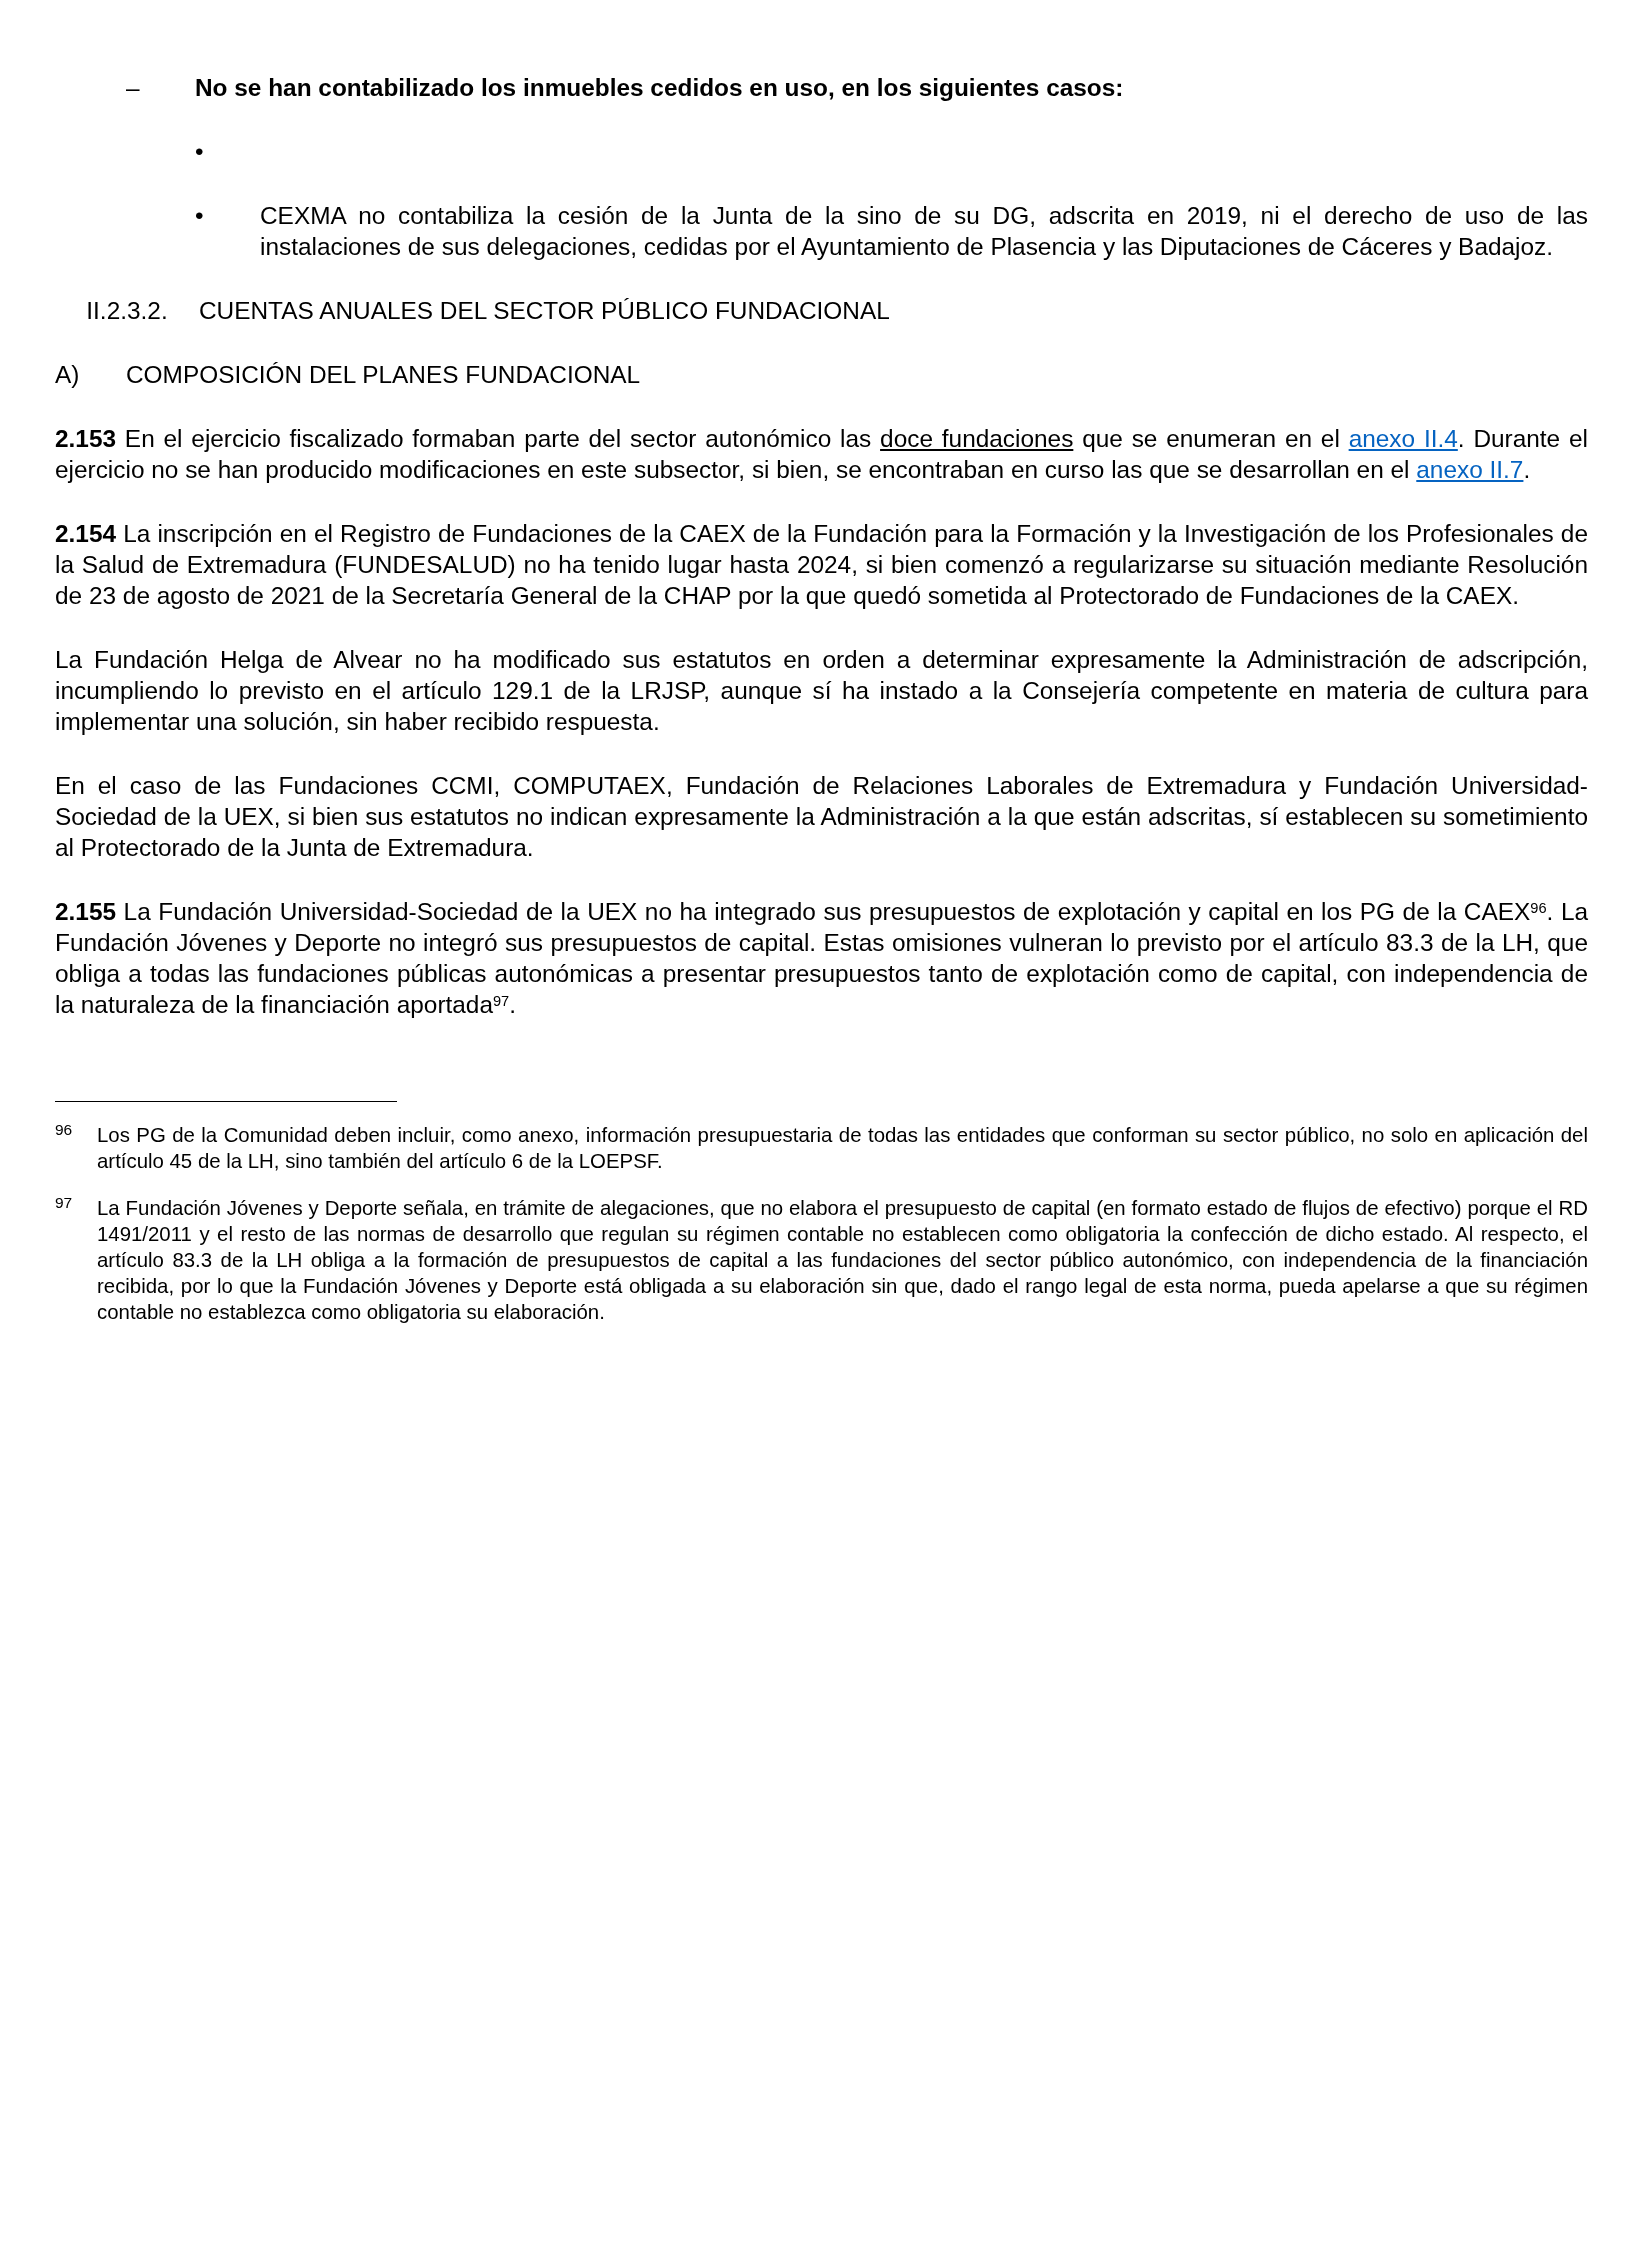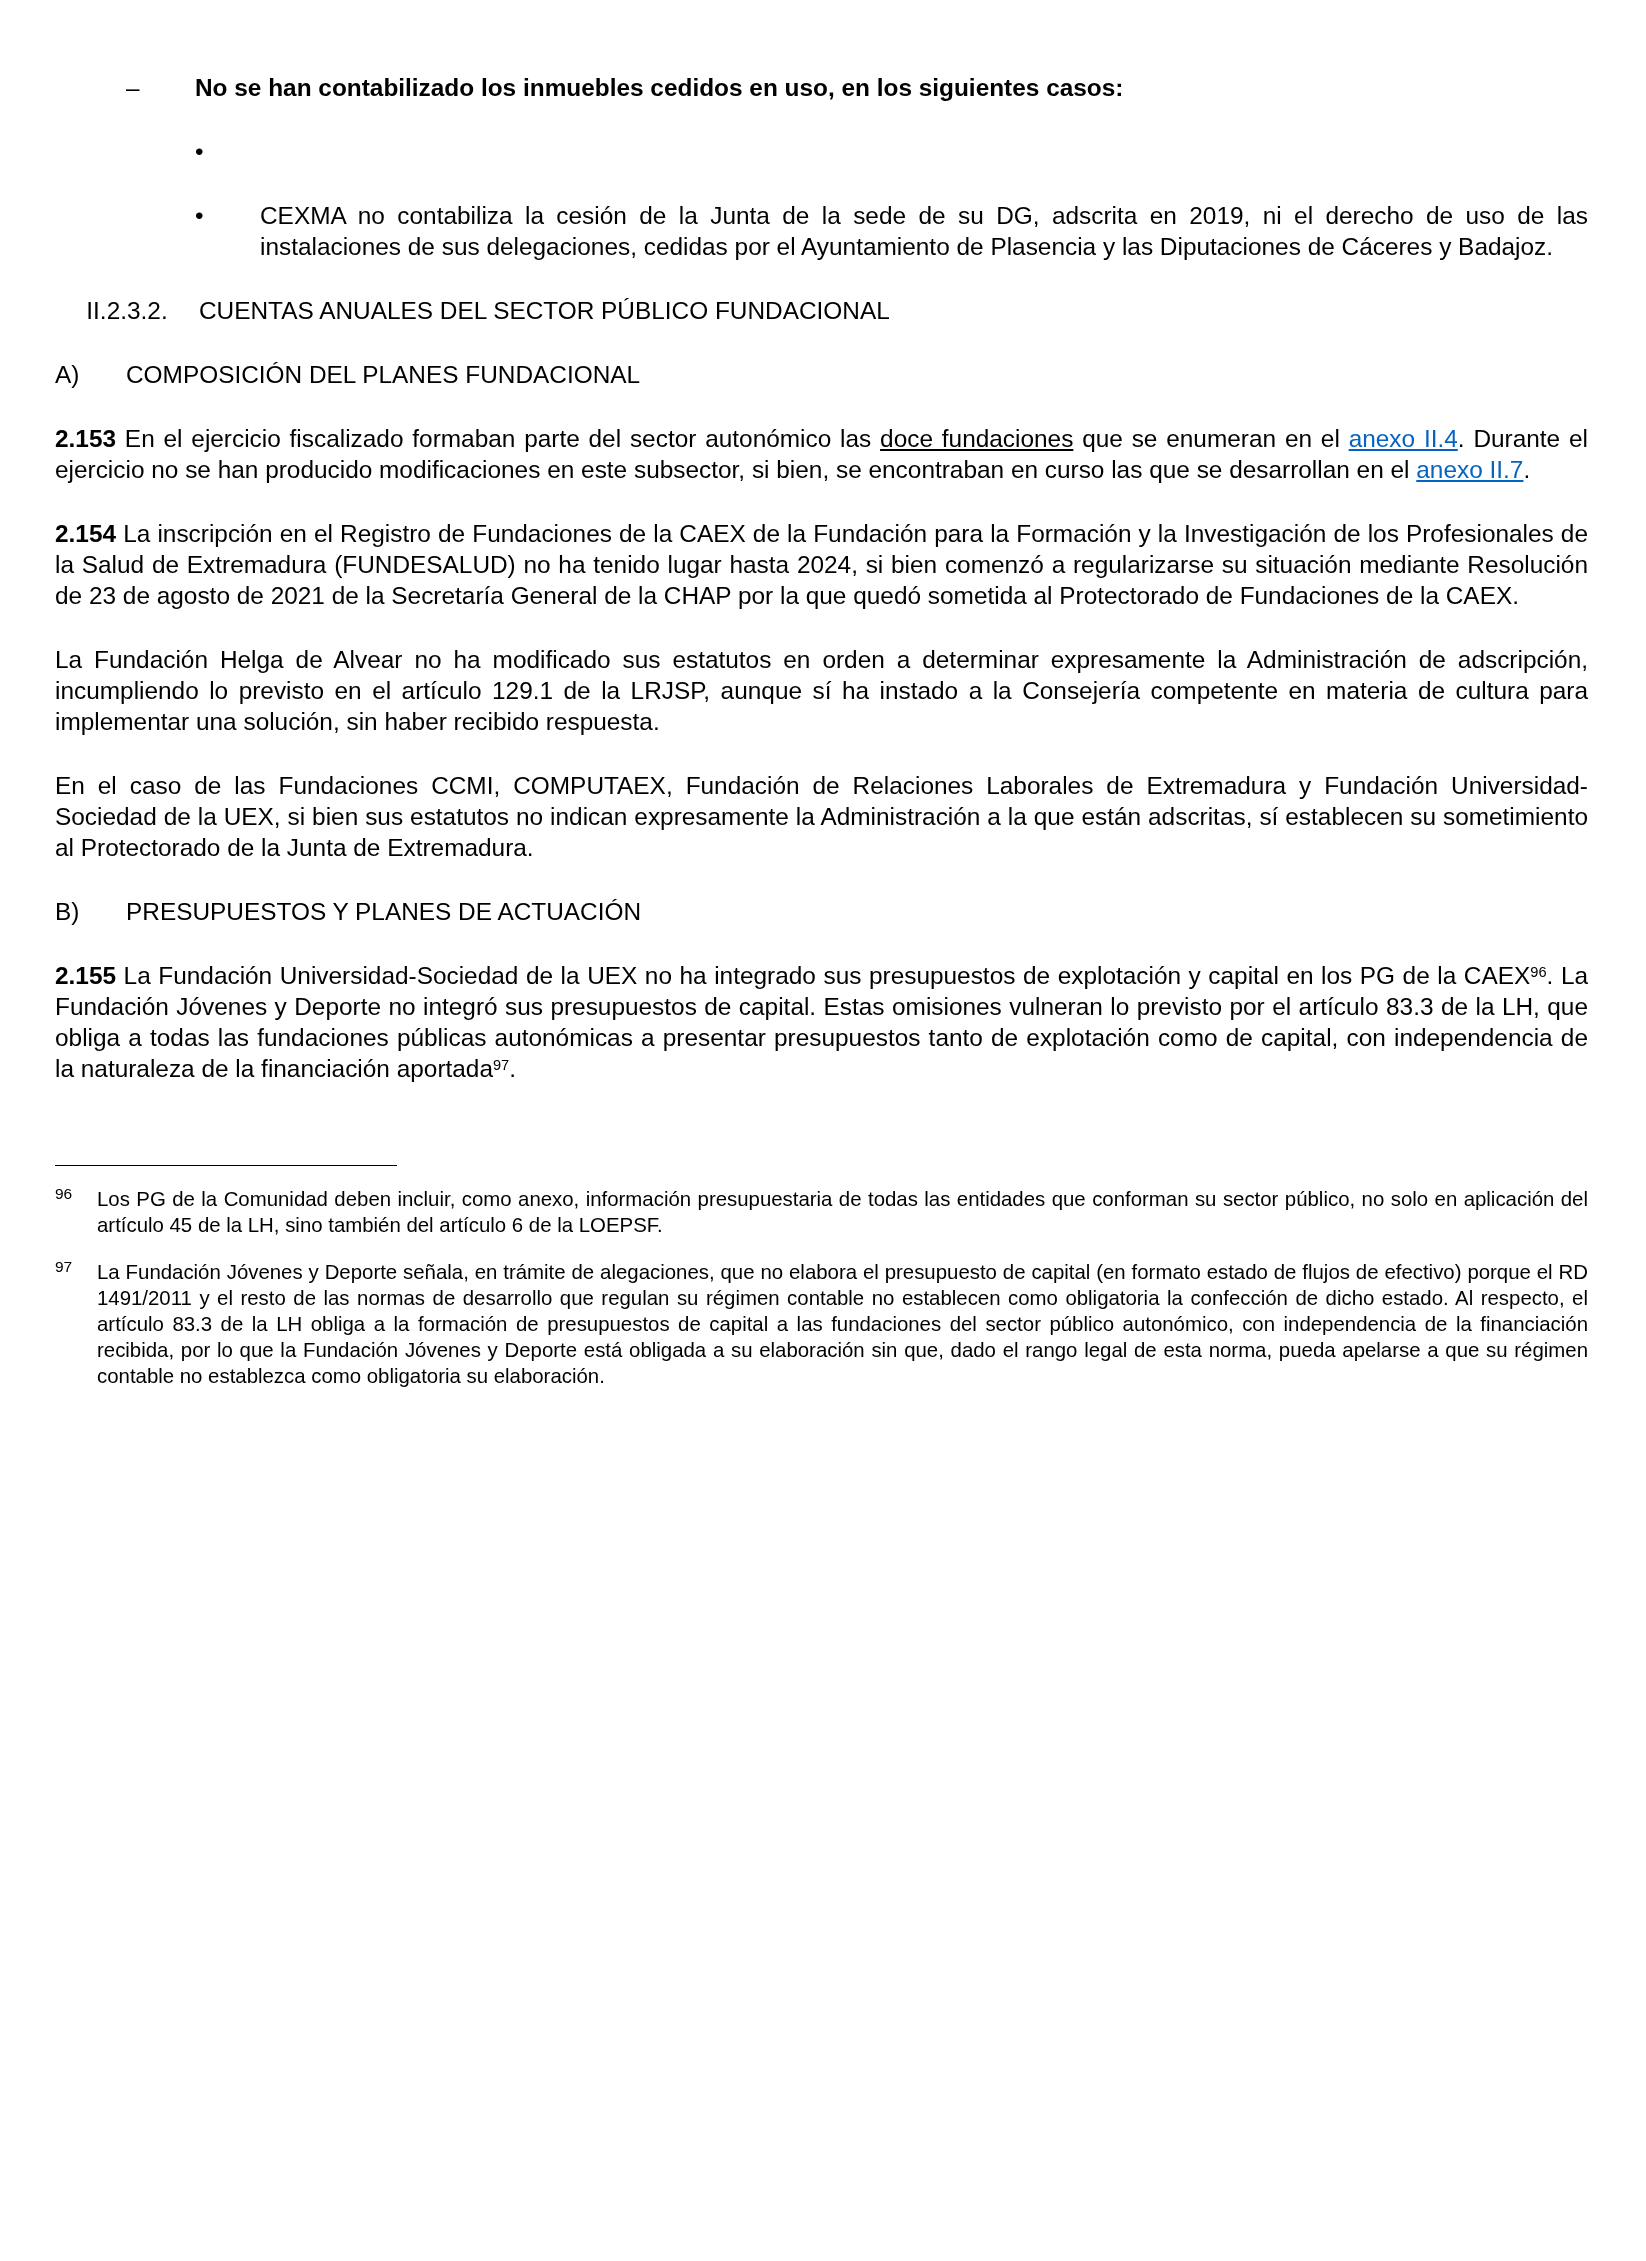--- a/index.html
+++ b/index.html
@@ -73,36 +73,35 @@
   <div class="dash-item">
     <span class="marker">–</span>
     <span class="dtext">No se han contabilizado los inmuebles cedidos en uso, en los siguientes casos:</span>
   </div>
 
   <div class="bullet-item">
     <span class="marker">•</span>
   </div>
   <div class="bullet-item">
     <span class="marker">•</span>
-    <span class="btext">CEXMA no contabiliza la cesión de la Junta de la sede de su DG, adscrita en 2019, ni el derecho de uso de las instalaciones de sus delegaciones, cedidas por el Ayuntamiento de Plasencia y las Diputaciones de Cáceres y Badajoz.</span>
+    <span class="btext">CEXMA no contabiliza la cesión de la Junta de la sino de su DG, adscrita en 2019, ni el derecho de uso de las instalaciones de sus delegaciones, cedidas por el Ayuntamiento de Plasencia y las Diputaciones de Cáceres y Badajoz.</span>
   </div>
 
   <div class="heading heading-section"><span class="h-num-wide">II.2.3.2.</span><span>CUENTAS ANUALES DEL SECTOR PÚBLICO FUNDACIONAL</span></div>
 
   <div class="heading"><span class="h-num">A)</span><span>COMPOSICIÓN DEL PLANES FUNDACIONAL</span></div>
 
   <p class="body"><span class="bold">2.153</span><span> En el ejercicio fiscalizado formaban parte del sector autonómico las </span><span class="ul-black">doce fundaciones</span><span> que se enumeran en el </span><a class="doc-link">anexo II.4</a><span>. Durante el ejercicio no se han producido modificaciones en este subsector, si bien, se encontraban en curso las que se desarrollan en el </span><a class="doc-link">anexo II.7</a><span>.</span></p>
 
   <p class="body"><span class="bold">2.154</span><span> La inscripción en el Registro de Fundaciones de la CAEX de la Fundación para la Formación y la Investigación de los Profesionales de la Salud de Extremadura (FUNDESALUD) no ha tenido lugar hasta 2024, si bien comenzó a regularizarse su situación mediante Resolución de 23 de agosto de 2021 de la Secretaría General de la CHAP por la que quedó sometida al Protectorado de Fundaciones de la CAEX.</span></p>
 
   <p class="body"><span>La Fundación Helga de Alvear no ha modificado sus estatutos en orden a determinar expresamente la Administración de adscripción, incumpliendo lo previsto en el artículo 129.1 de la LRJSP, aunque sí ha instado a la Consejería competente en materia de cultura para implementar una solución, sin haber recibido respuesta.</span></p>
 
   <p class="body"><span>En el caso de las Fundaciones CCMI, COMPUTAEX, Fundación de Relaciones Laborales de Extremadura y Fundación Universidad-Sociedad de la UEX, si bien sus estatutos no indican expresamente la Administración a la que están adscritas, sí establecen su sometimiento al Protectorado de la Junta de Extremadura.</span></p>
 
-  <div class="heading"><span class="h-num">B)</span><span>PRESUPUESTOS Y PLANES DE ACTUACIÓN</span></div>
 
   <p class="body"><span class="bold">2.155</span><span> La Fundación Universidad-Sociedad de la UEX no ha integrado sus presupuestos de explotación y capital en los PG de la CAEX</span><sup class="fnref">96</sup><span>. La Fundación Jóvenes y Deporte no integró sus presupuestos de capital. Estas omisiones vulneran lo previsto por el artículo 83.3 de la LH, que obliga a todas las fundaciones públicas autonómicas a presentar presupuestos tanto de explotación como de capital, con independencia de la naturaleza de la financiación aportada</span><sup class="fnref">97</sup><span>.</span></p>
 
   <div class="footnotes">
     <div class="fn-rule"></div>
     <div class="footnote">
       <span class="fn-num">96</span>
       <span class="fn-text">Los PG de la Comunidad deben incluir, como anexo, información presupuestaria de todas las entidades que conforman su sector público, no solo en aplicación del artículo 45 de la LH, sino también del artículo 6 de la LOEPSF.</span>
     </div>
     <div class="footnote">

